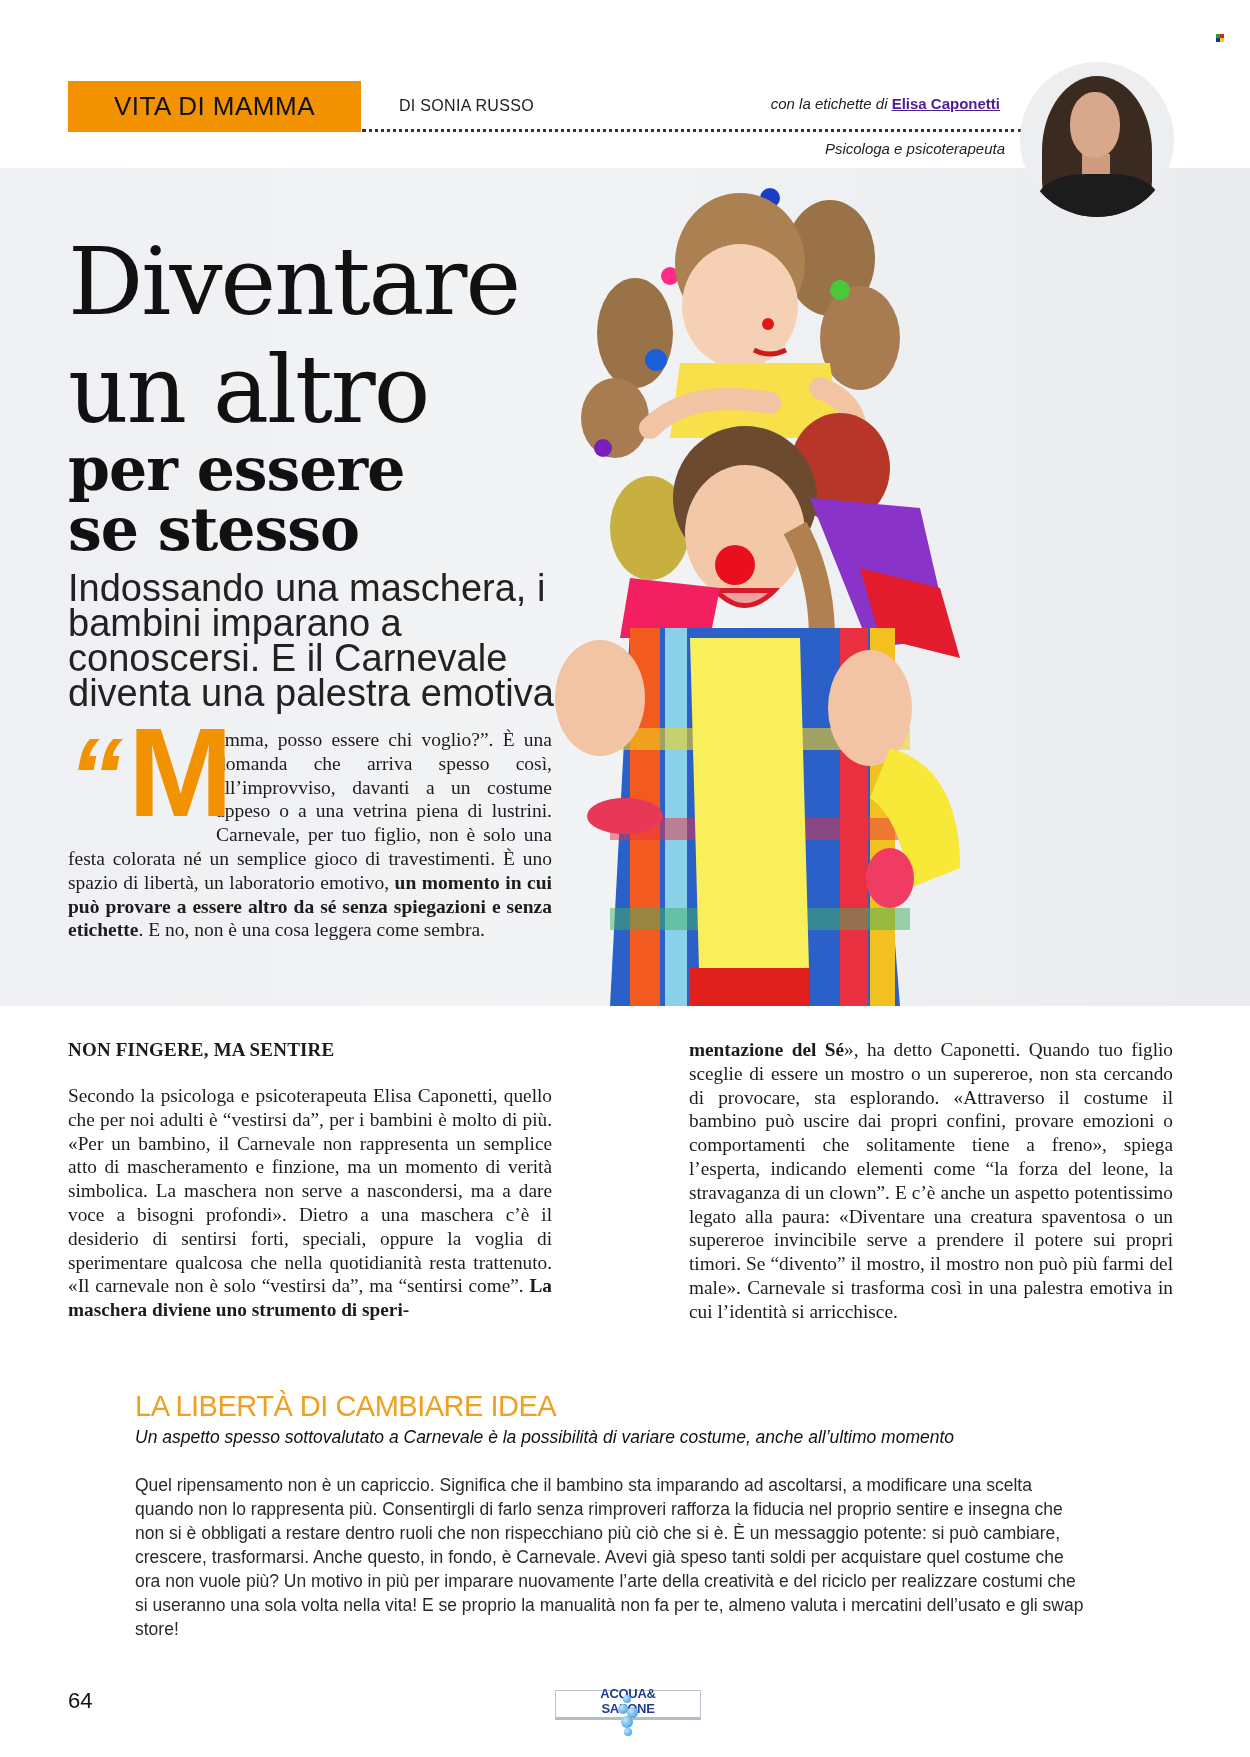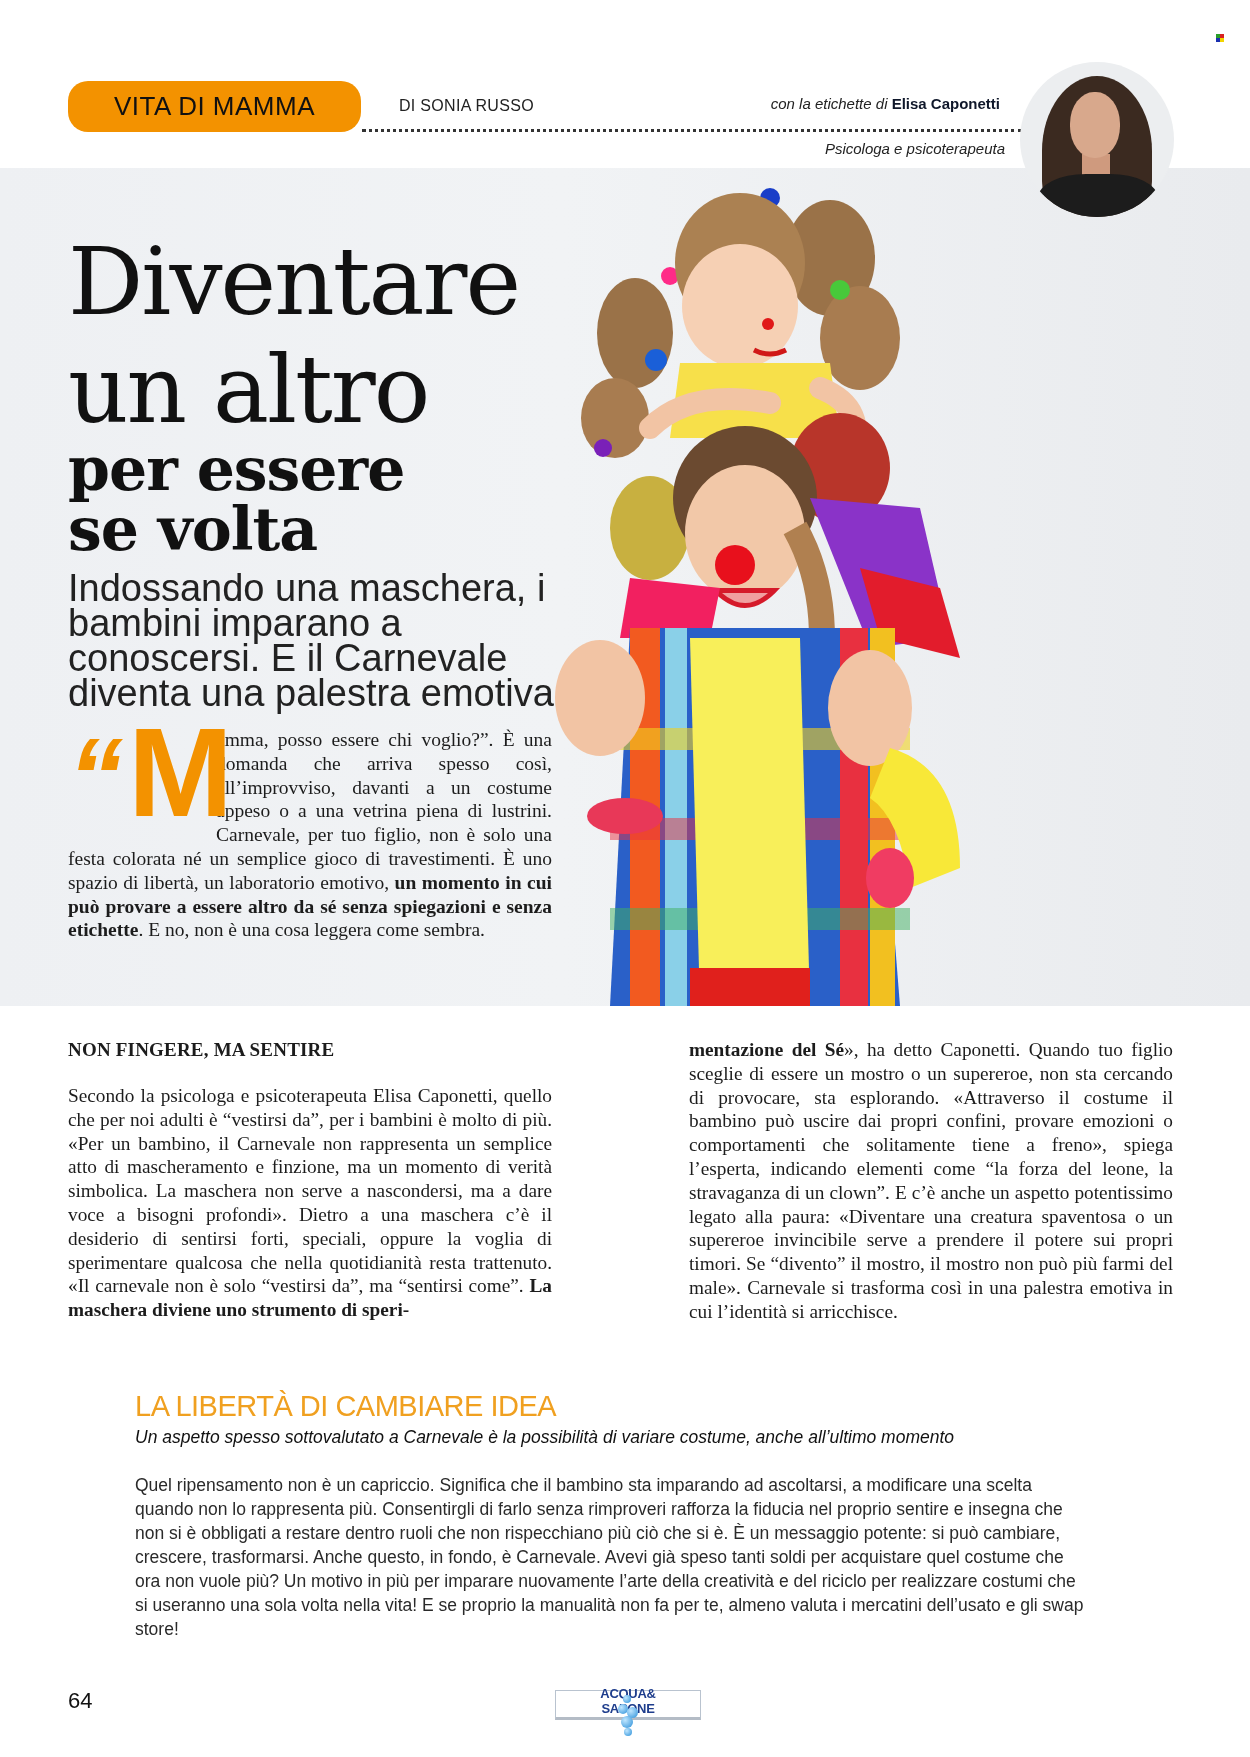--- a/index.html
+++ b/index.html
@@ -11,36 +11,36 @@
   .corner-mark span { position: absolute; width: 4px; height: 4px; }
   .corner-mark .c1 { left: 0; top: 0; background: #2a9d2a; }
   .corner-mark .c2 { left: 4px; top: 0; background: #d82020; }
   .corner-mark .c3 { left: 0; top: 4px; background: #1a2fb0; }
   .corner-mark .c4 { left: 4px; top: 4px; background: #f2d400; }
 
   .section-tag {
     position: absolute; left: 68px; top: 81px; width: 293px; height: 51px;
     background: #f39200;
     font-family: "Liberation Sans", sans-serif; font-size: 26px; letter-spacing: 0.5px;
-    color: #111; display: flex; align-items: center; justify-content: center; border-radius: 20px;
+    color: #111; display: flex; align-items: center; justify-content: center;
   }
   .byline {
     position: absolute; left: 399px; top: 97px;
     font-family: "Liberation Sans", sans-serif; font-size: 16px; color: #222; letter-spacing: 0.3px;
   }
   .dotted-rule {
     position: absolute; left: 362px; top: 129px; width: 660px; height: 0;
     border-top: 3px dotted #333;
   }
   .consult {
     position: absolute; right: 250px; top: 95px; text-align: right;
     font-family: "Liberation Sans", sans-serif; font-size: 15px; font-style: italic; color: #222;
     white-space: nowrap;
   }
-  .consult b { font-style: normal; font-weight: bold; color: #0f172a; }
+  .consult b { font-style: normal; font-weight: bold; color: #4c1d95; text-decoration: underline; }
   .expert-role {
     position: absolute; right: 245px; top: 140px;
     font-family: "Liberation Sans", sans-serif; font-size: 15px; font-style: italic; color: #222;
   }
   .avatar {
     position: absolute; left: 1020px; top: 62px; width: 154px; height: 155px; border-radius: 50%;
     background: #eceef0; overflow: hidden; z-index: 5;
   }
   .avatar .hair { position: absolute; left: 22px; top: 14px; width: 110px; height: 150px; border-radius: 50% 50% 30% 30%; background: #3b2a20; }
   .avatar .face { position: absolute; left: 50px; top: 30px; width: 50px; height: 66px; border-radius: 48%; background: #d8a88c; }
@@ -205,21 +205,21 @@
 
     <ellipse cx="85" cy="648" rx="38" ry="18" fill="#e83858"></ellipse>
     <ellipse cx="350" cy="710" rx="24" ry="30" fill="#f03c62"></ellipse>
   </svg>
 
 </div>
 
 <div class="title-1">Diventare</div>
 <div class="title-2">un altro</div>
 <div class="title-3">per essere</div>
-<div class="title-4">se volta</div>
+<div class="title-4">se stesso</div>
 <div class="subtitle">Indossando una maschera, i bambini imparano a conoscersi. E il Carnevale diventa una palestra emotiva</div>
 
 <div class="lead">
   <div class="dropcap-wrap">
     <span class="quote-mark">“</span>
     <span class="drop-m">M</span>
   </div>
   <span>amma, posso essere chi voglio?”. È una domanda che arriva spesso così, all’improvviso, davanti a un costume appeso o a una vetrina piena di lustrini. Carnevale, per tuo figlio, non è solo una festa colorata né un semplice gioco di travestimenti. È uno spazio di libertà, un laboratorio emotivo, </span><b>un momento in cui può provare a essere altro da sé senza spiegazioni e senza etichette</b><span>. E no, non è una cosa leggera come sembra.</span>
 </div>
 

